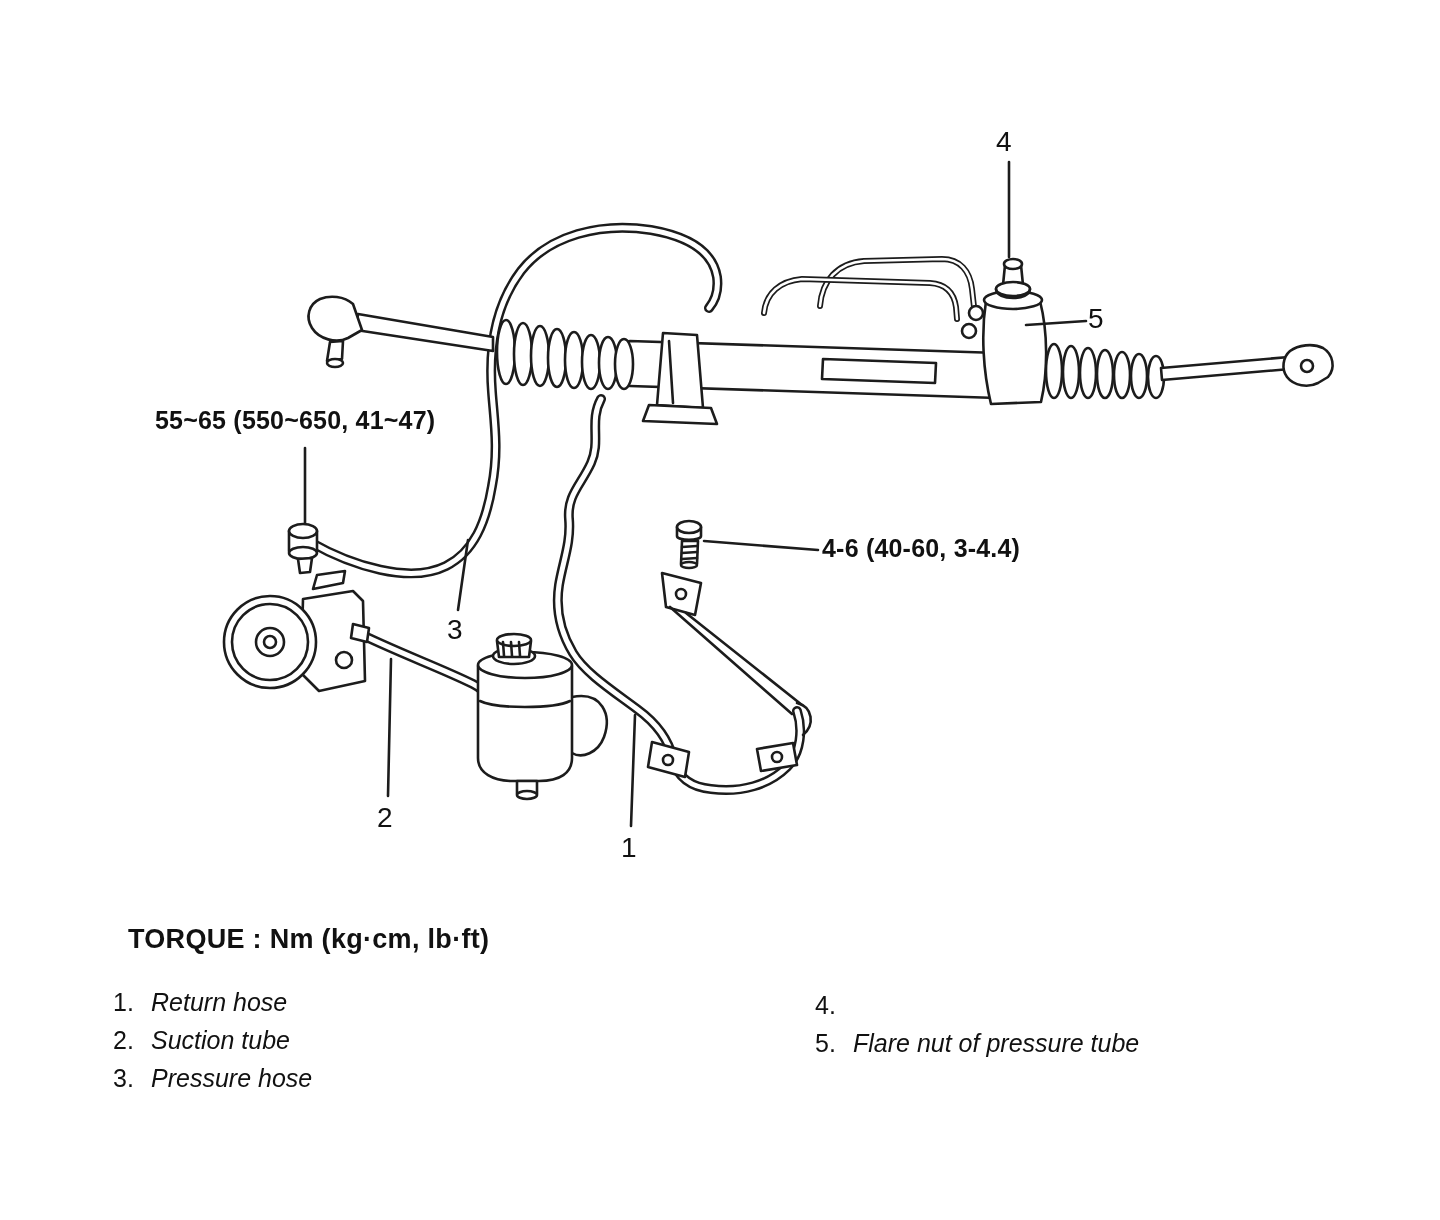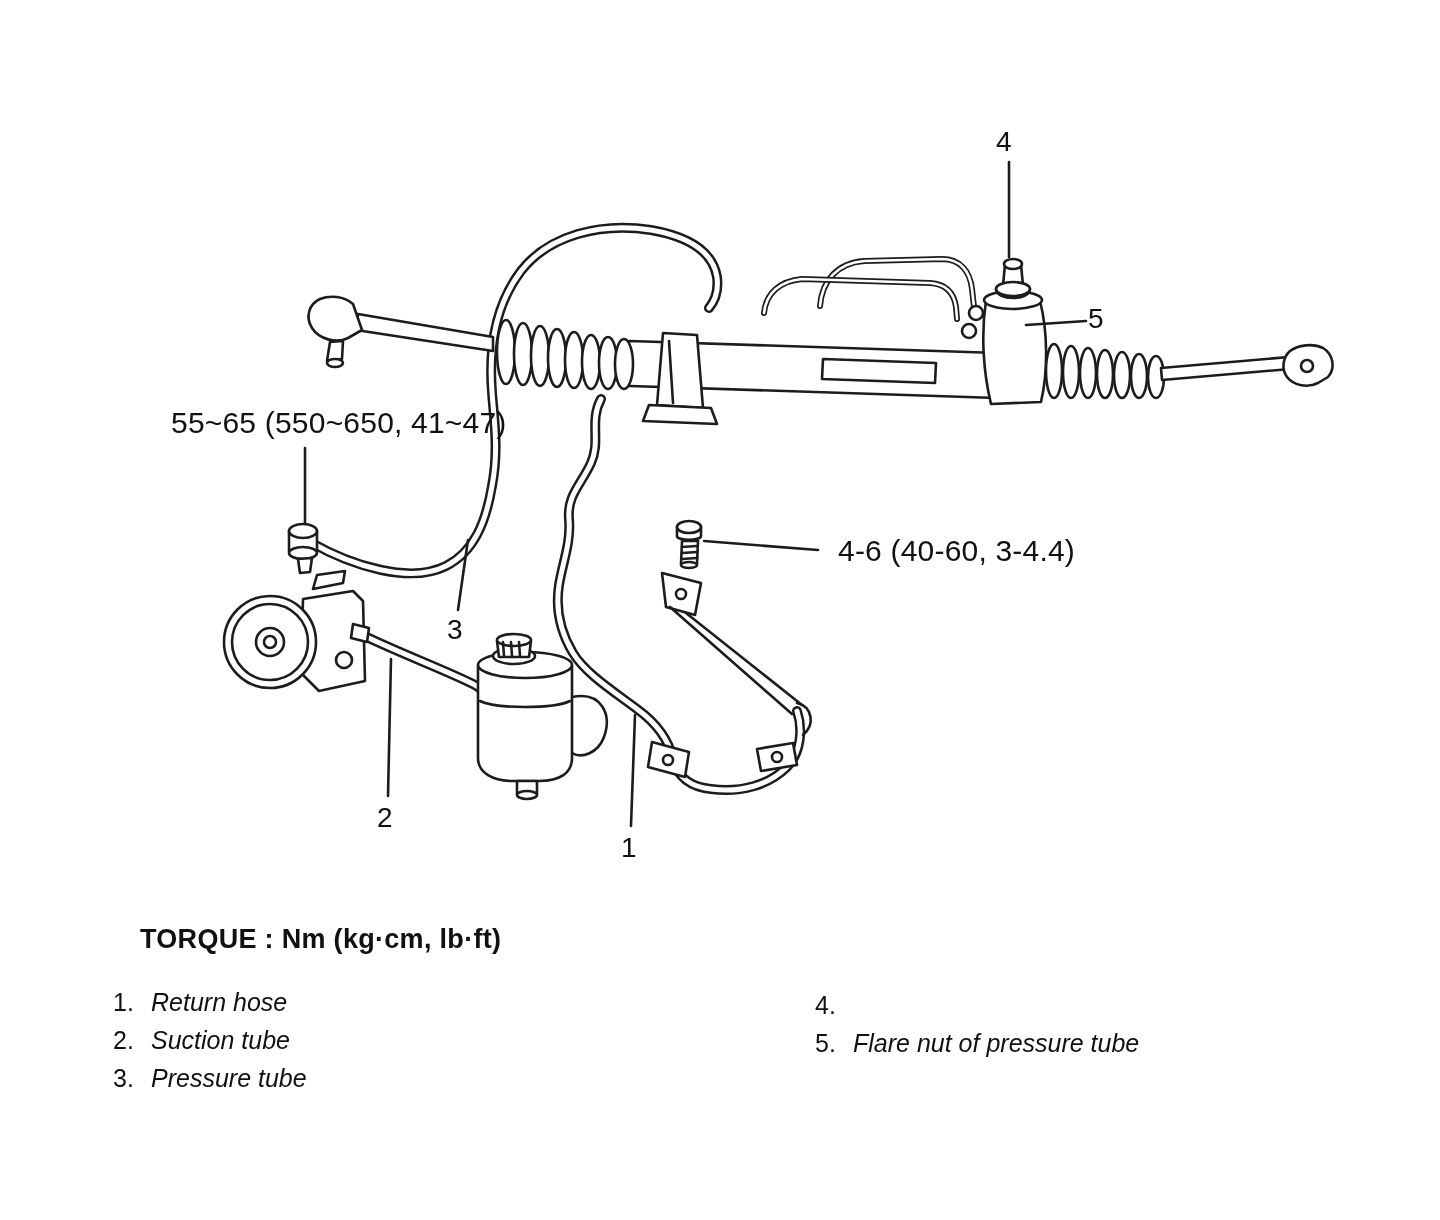--- a/index.html
+++ b/index.html
@@ -11,21 +11,21 @@
   .stage{position:relative;width:1440px;height:1220px;overflow:hidden;background:#fff;}
   svg.art{position:absolute;left:0;top:0;}
   .line{fill:none;stroke:#1c1c1c;stroke-width:2.6;stroke-linecap:round;stroke-linejoin:round;}
   .solid{fill:#ffffff;stroke:#1c1c1c;stroke-width:2.6;stroke-linejoin:round;}
   .hose{fill:none;stroke:#1c1c1c;stroke-width:10;stroke-linecap:round;}
   .hose-core{fill:none;stroke:#ffffff;stroke-width:5;stroke-linecap:round;}
   .pipe{fill:none;stroke:#1c1c1c;stroke-width:6;stroke-linecap:round;}
   .pipe-core{fill:none;stroke:#ffffff;stroke-width:2.6;stroke-linecap:round;}
   .leader{fill:none;stroke:#1c1c1c;stroke-width:2.6;stroke-linecap:round;}
   .label{position:absolute;white-space:nowrap;}
-  .torque-label{font-weight:normal;font-size:30px;letter-spacing:.2px;margin-left:16px;}
+  .torque-label{font-weight:bold;font-size:25px;letter-spacing:.2px;}
   .callout{font-size:28px;font-weight:400;}
   .torque-note{font-weight:bold;font-size:27px;letter-spacing:.3px;}
   .legend{position:absolute;}
   .legend-item{display:flex;align-items:baseline;font-size:25px;margin-bottom:9px;}
   .legend-num{width:38px;flex:0 0 auto;}
   .legend-label{flex:0 0 auto;font-style:italic;}
 </style>
 </head>
 <body>
 
@@ -173,34 +173,34 @@
   <div class="label torque-label" style="left:155px;top:406px;">55~65 (550~650, 41~47)</div>
 
   <div class="label torque-label" style="left:822px;top:534px;text-align:center;">4-6 (40-60, 3-4.4)</div>
 
   <div class="label callout" style="left:996px;top:126px;">4</div>
   <div class="label callout" style="left:1088px;top:303px;">5</div>
   <div class="label callout" style="left:447px;top:614px;">3</div>
   <div class="label callout" style="left:377px;top:802px;">2</div>
   <div class="label callout" style="left:621px;top:832px;">1</div>
 
-  <div class="label torque-note" style="left:140px;top:924px;">TORQUE : Nm (kg·cm, lb·ft)</div>
+  <div class="label torque-note" style="left:128px;top:924px;">TORQUE : Nm (kg·cm, lb·ft)</div>
 
   <div class="legend" style="left:113px;top:988px;">
     <div class="legend-item">
       <span class="legend-num">1.</span>
       <span class="legend-label">Return hose</span>
     </div>
     <div class="legend-item">
       <span class="legend-num">2.</span>
       <span class="legend-label">Suction tube</span>
     </div>
     <div class="legend-item">
       <span class="legend-num">3.</span>
-      <span class="legend-label">Pressure tube</span>
+      <span class="legend-label">Pressure hose</span>
     </div>
   </div>
 
   <div class="legend" style="left:815px;top:991px;">
     <div class="legend-item">
       <span class="legend-num">4.</span>
     </div>
     <div class="legend-item">
       <span class="legend-num">5.</span>
       <span class="legend-label">Flare nut of pressure tube</span>

